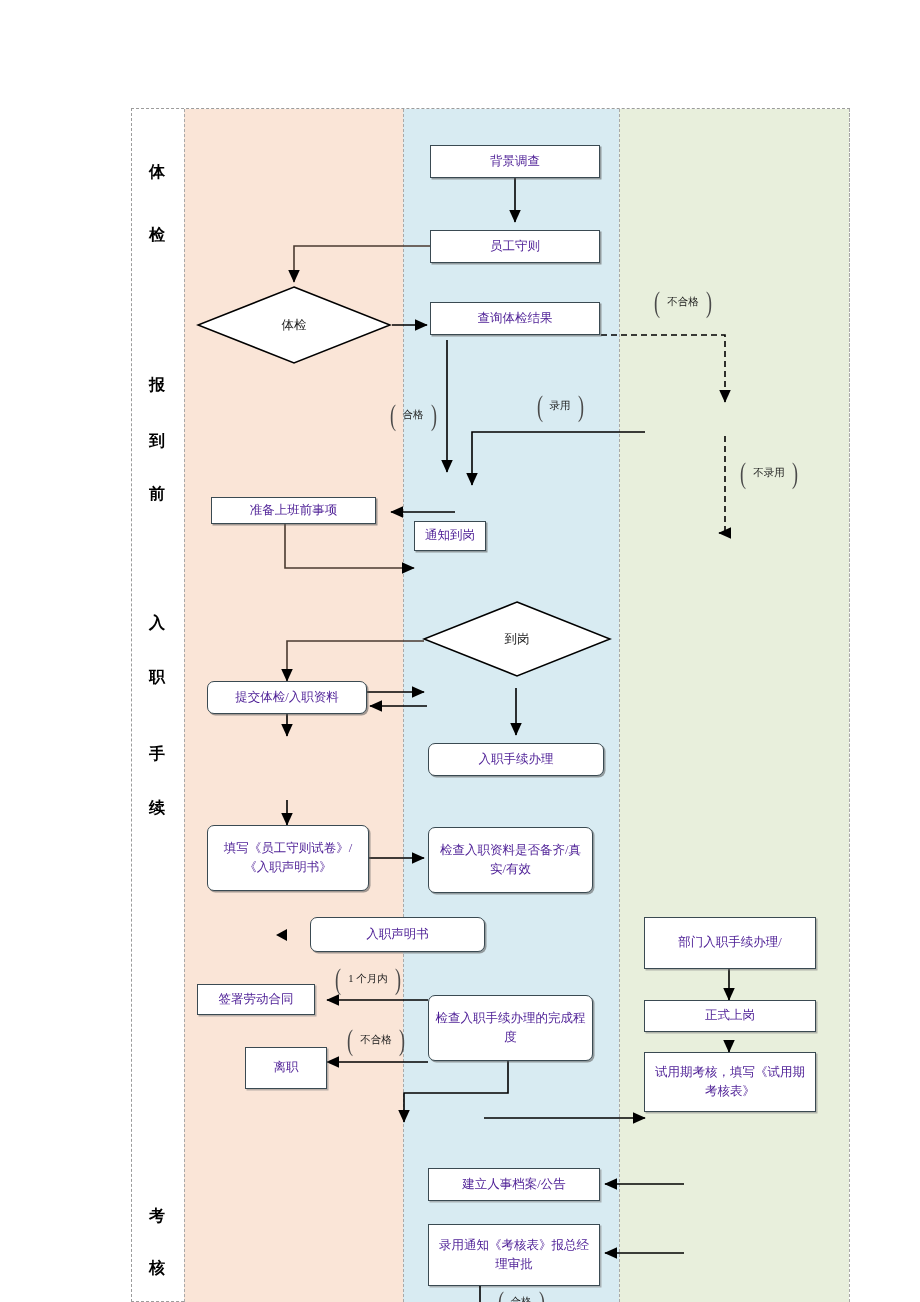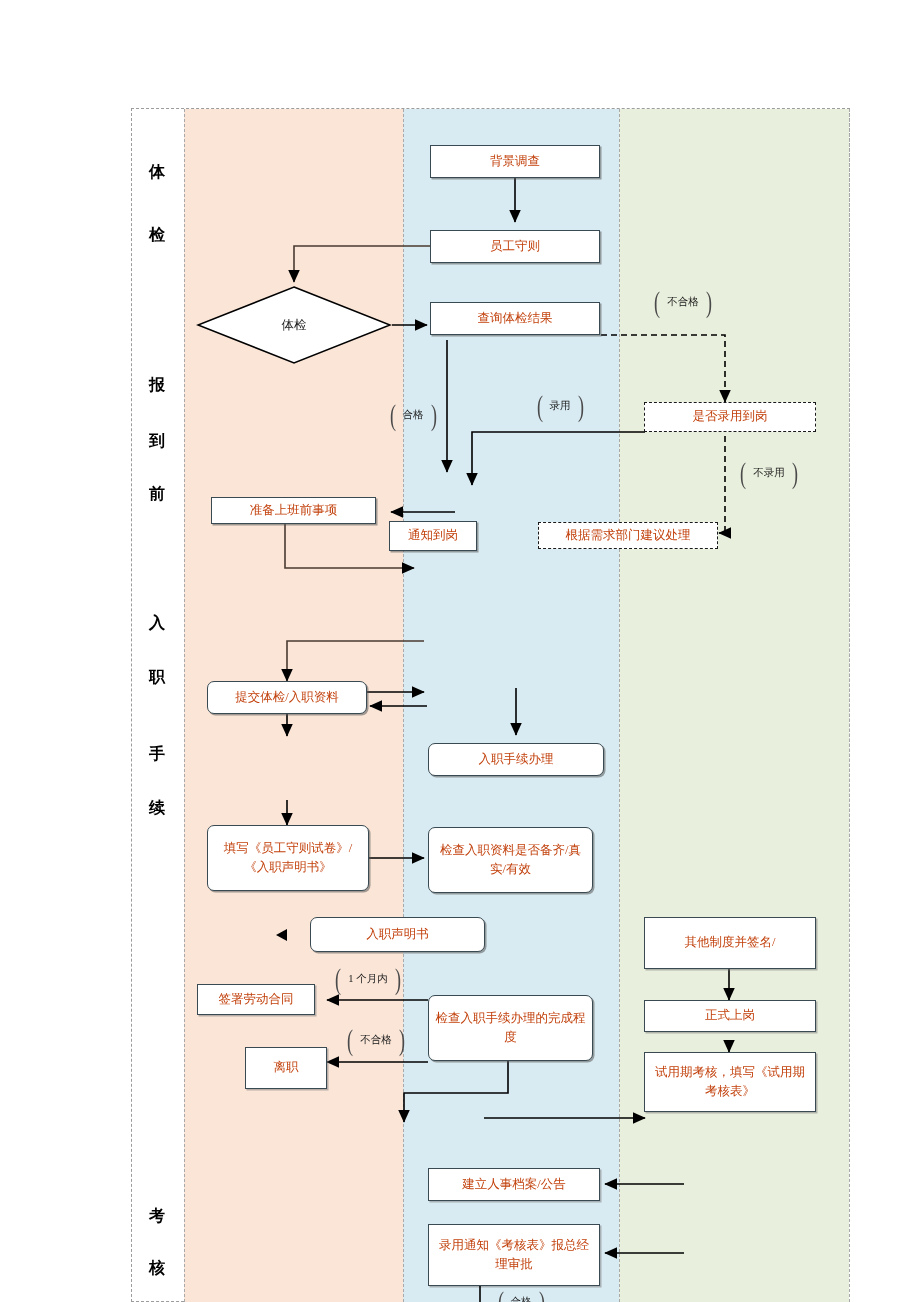--- a/index.html
+++ b/index.html
@@ -11,21 +11,21 @@
   .lane-peach{left:184px;width:219px;background:#fae5d7;}
   .lane-blue{left:403px;width:216px;background:#d8ebf2;}
   .lane-green{left:619px;width:230px;background:#e8efdc;}
   .lane-sep{position:absolute;top:109px;height:1193px;width:0;border-left:1px dashed #a9a9a9;}
 
   .stage-label{position:absolute;font-size:16px;color:#000;font-weight:bold;
      font-family:"Liberation Serif","DejaVu Serif",serif;text-align:center;width:26px;}
 
   .node{position:absolute;box-sizing:border-box;background:#ffffff;
      border:1px solid #3a4a52;display:flex;align-items:center;justify-content:center;
-     text-align:center;font-size:12.5px;color:#c2410c;line-height:1.55;
+     text-align:center;font-size:12.5px;color:#4c1d95;line-height:1.55;
      box-shadow:1.5px 1.5px 0 rgba(90,90,90,.55);padding:2px 4px;}
   .node.round{border-radius:7px;}
   .node.dashed{border:1px dashed #1a1a1a;box-shadow:none;background:#ffffff;}
   .node.plain{box-shadow:1.5px 1.5px 0 rgba(120,120,120,.5);}
 
   .diamond{position:absolute;}
   .diamond svg{display:block;}
   .diamond .dtext{position:absolute;left:0;top:0;width:100%;height:100%;
      display:flex;align-items:center;justify-content:center;font-size:12.5px;color:#1a1a1a;}
 
@@ -145,41 +145,45 @@
 
   <div class="diamond" style="left:196px;top:285px;width:196px;height:80px">
     <svg width="196" height="80">
         <polygon points="98,2 194,40 98,78 2,40" fill="#ffffff" stroke="#000" stroke-width="1.6"></polygon>
       </svg>
     <div class="dtext">体检</div>
   </div>
 
   <div class="node" style="left:430px;top:302px;width:170px;height:33px">查询体检结果</div>
 
-  <div class="node dashed" style="left:644px;top:402px;width:172px;height:30px">是否录用到岗</div>
 
   <div class="node" style="left:211px;top:497px;width:165px;height:27px">准备上班前事项</div>
 
-  <div class="node" style="left:389px;top:521px;width:88px;height:30px">通知到岗</div>
-
-  <div class="node dashed" style="left:538px;top:522px;width:180px;height:27px">根据需求部门建议处理</div>
-
+  <div class="node" style="left:414px;top:521px;width:72px;height:30px">通知到岗</div>
+
+
+  <div class="diamond" style="left:422px;top:600px;width:190px;height:78px">
+    <svg width="190" height="78">
+        <polygon points="95,2 188,39 95,76 2,39" fill="#ffffff" stroke="#000" stroke-width="1.6"></polygon>
+      </svg>
+    <div class="dtext">到岗</div>
+  </div>
 
   <div class="node round" style="left:207px;top:681px;width:160px;height:33px">提交体检/入职资料</div>
 
 
   <div class="node round" style="left:207px;top:825px;width:162px;height:66px">填写《员工守则试卷》/《入职声明书》</div>
 
   <div class="node round" style="left:428px;top:743px;width:176px;height:33px">入职手续办理</div>
 
   <div class="node round" style="left:428px;top:827px;width:165px;height:66px">检查入职资料是否备齐/真实/有效</div>
 
   <div class="node round" style="left:310px;top:917px;width:175px;height:35px">入职声明书</div>
 
-  <div class="node plain" style="left:644px;top:917px;width:172px;height:52px">其他制度并签名/</div>
+  <div class="node plain" style="left:644px;top:917px;width:172px;height:52px">部门入职手续办理/</div>
 
   <div class="node plain" style="left:197px;top:984px;width:118px;height:31px">签署劳动合同</div>
 
   <div class="node round" style="left:428px;top:995px;width:165px;height:66px">检查入职手续办理的完成程度</div>
 
   <div class="node plain" style="left:245px;top:1047px;width:82px;height:42px">离职</div>
 
   <div class="node plain" style="left:644px;top:1000px;width:172px;height:32px">正式上岗</div>
 
   <div class="node plain" style="left:428px;top:1168px;width:172px;height:33px">建立人事档案/公告</div>

